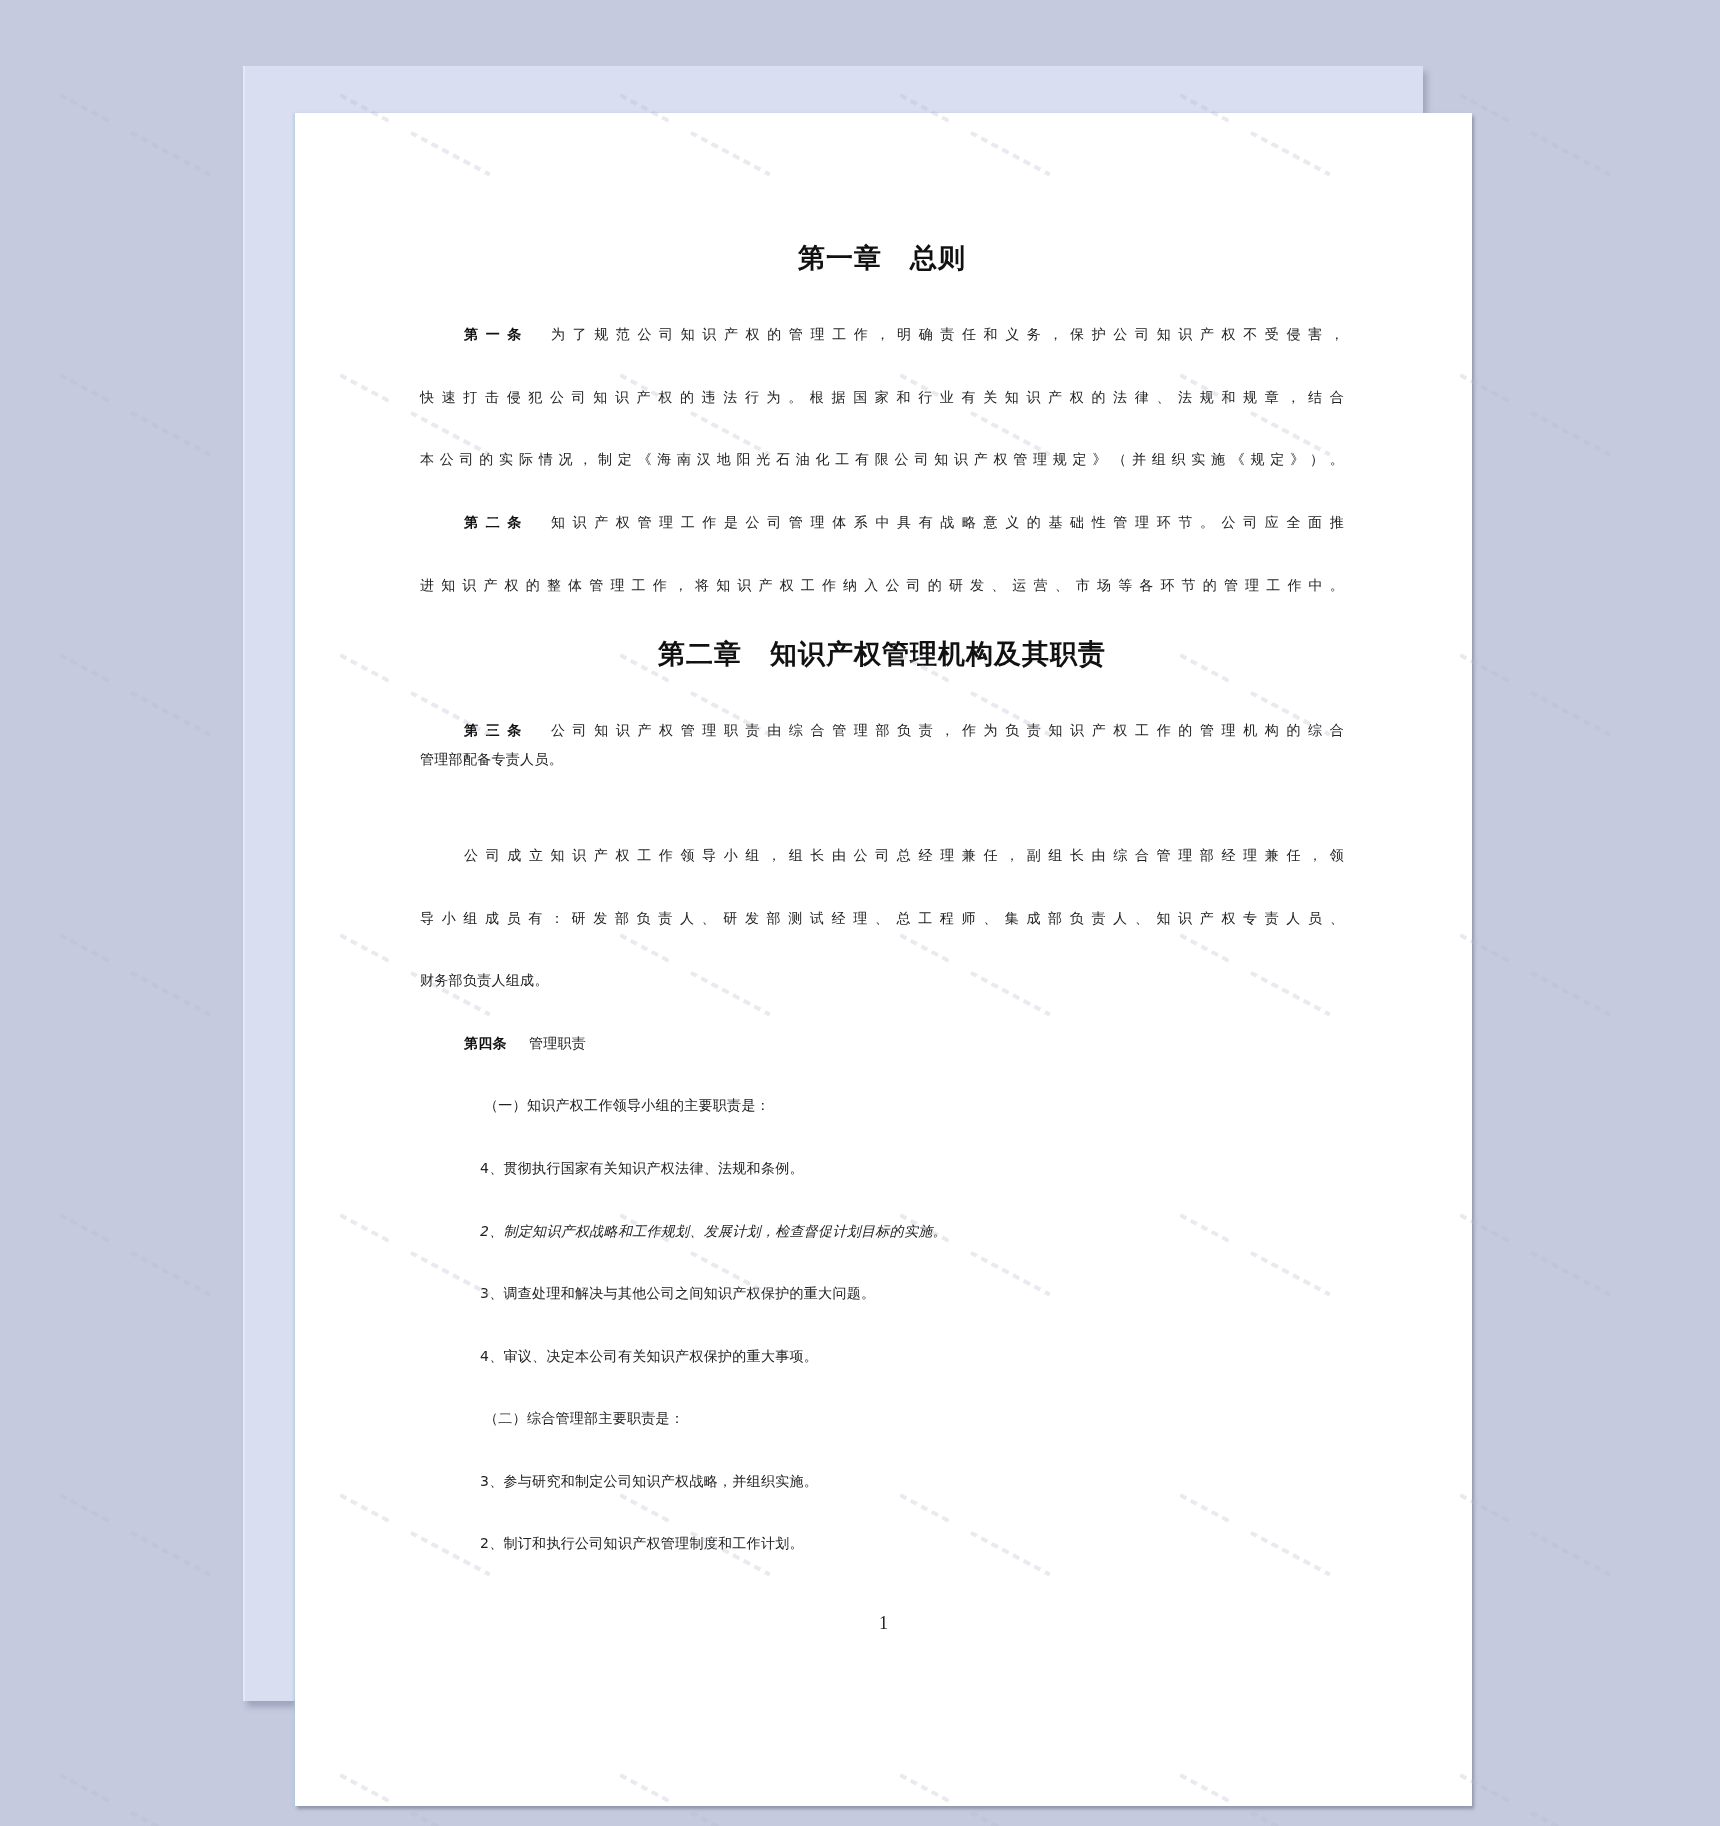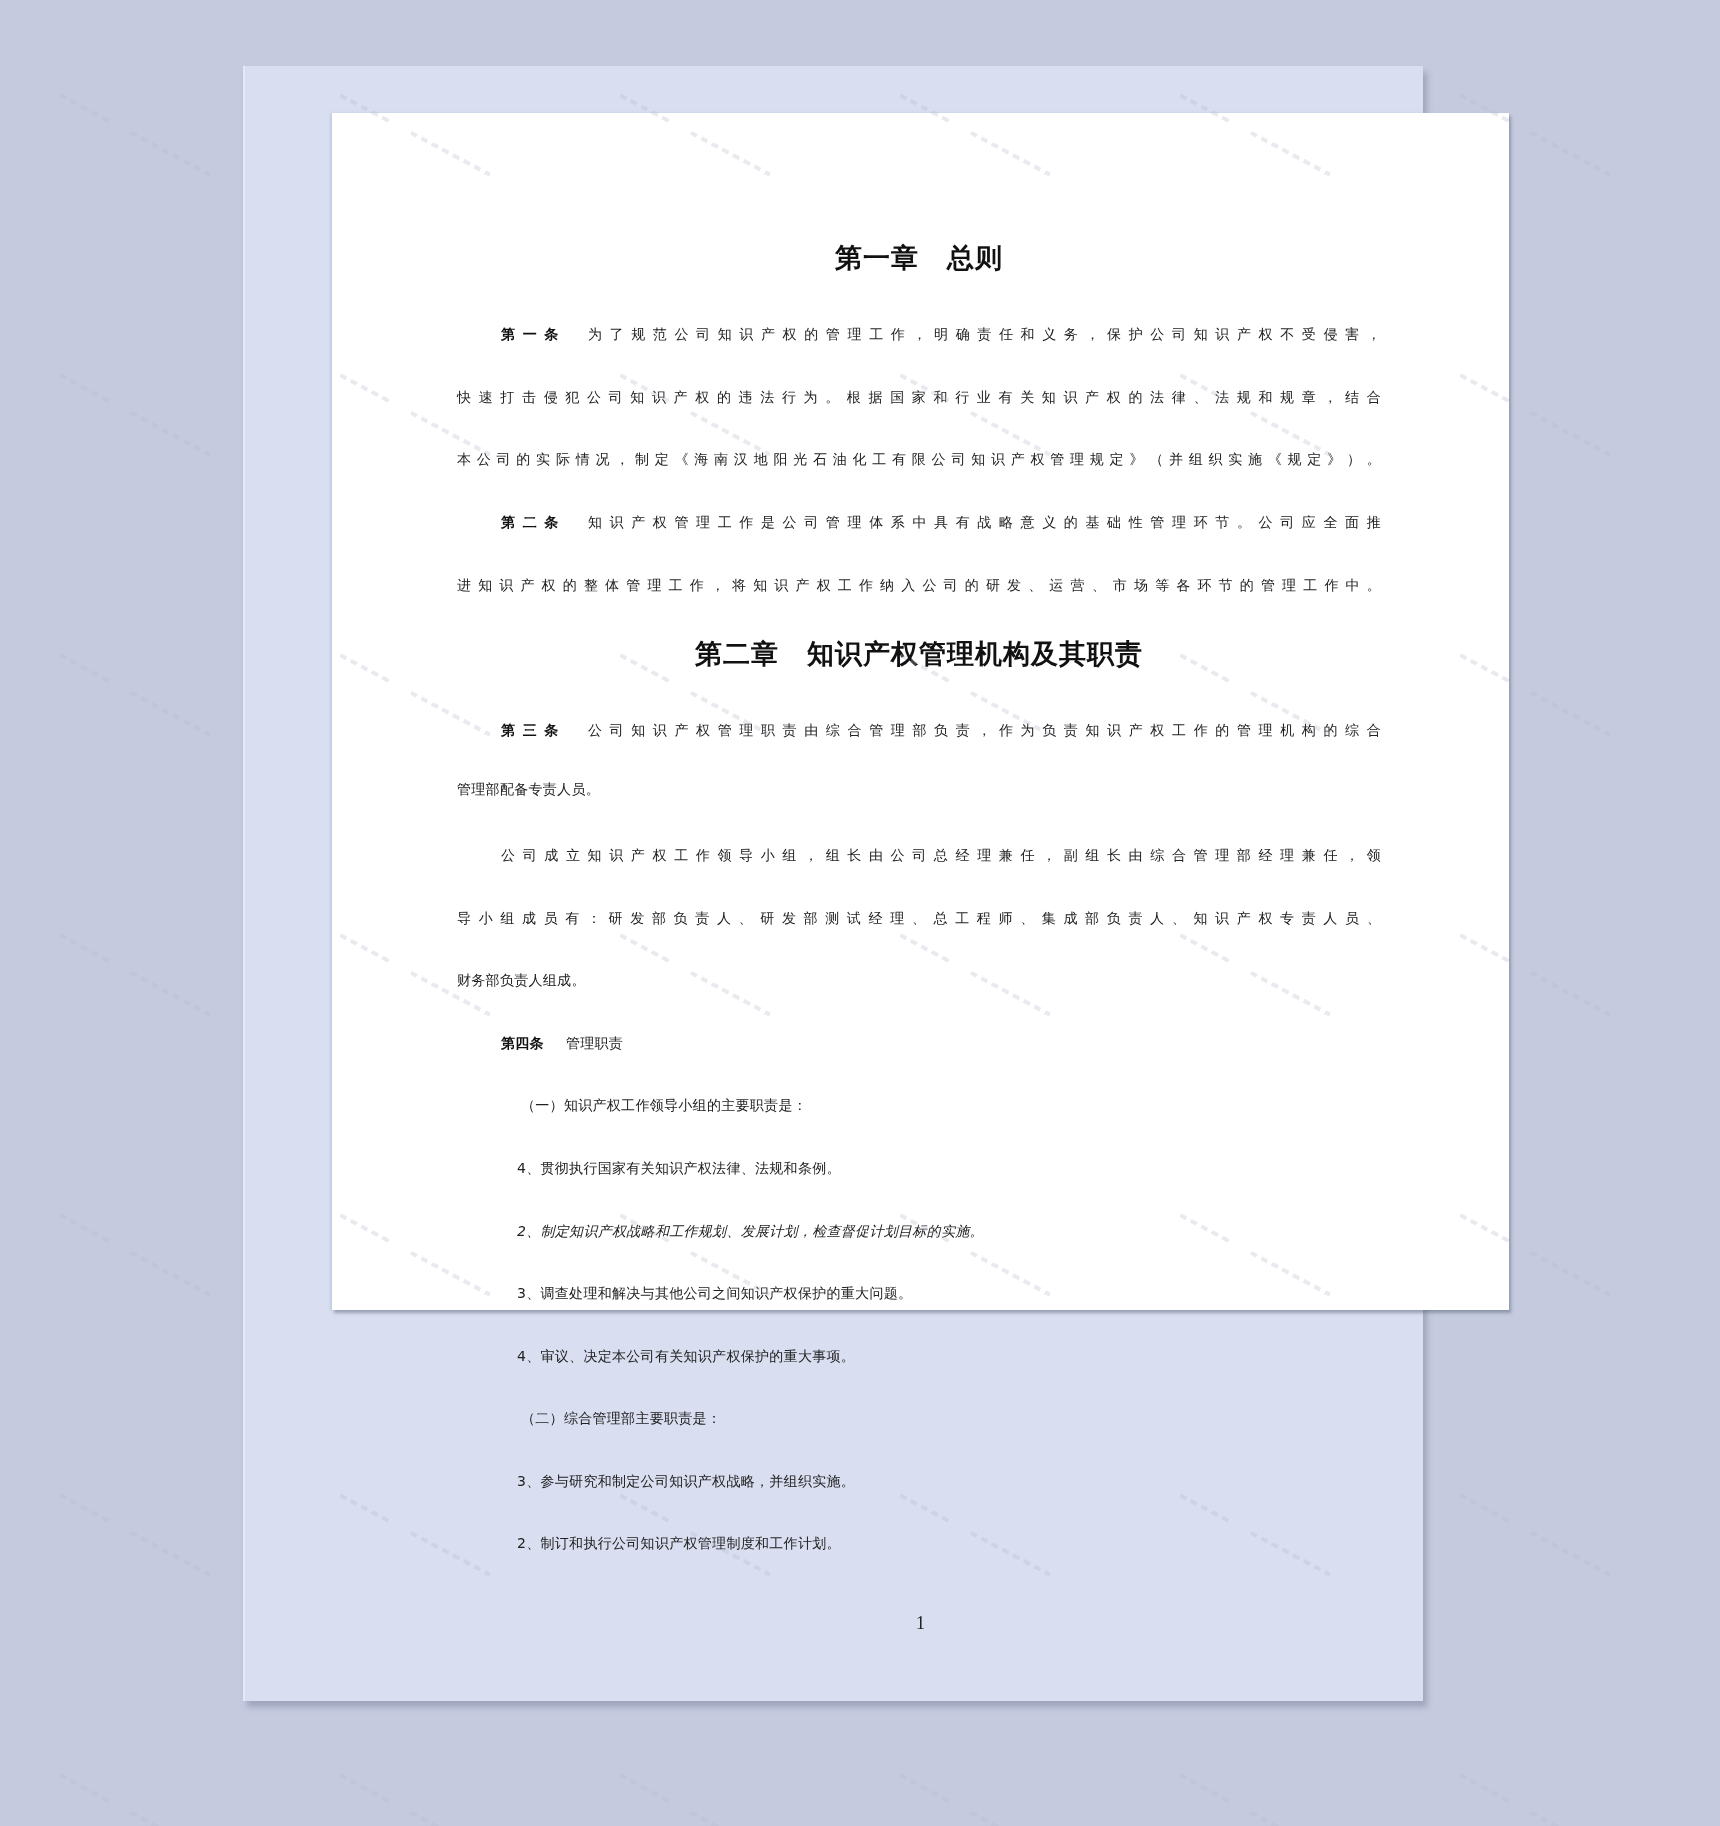--- a/index.html
+++ b/index.html
@@ -48,25 +48,24 @@
       background: #d9def0;
       box-shadow: 4px 6px 6px rgba(90, 96, 120, 0.35);
       border-left: 2px solid #e6e9f5;
       z-index: 1;
     }
     .front-page {
       position: absolute;
       left: 295px;
       top: 113px;
       width: 1177px;
-      height: 1197px;
+      height: 1693px;
       background: #ffffff;
       box-shadow: 2px 3px 3px rgba(80, 90, 110, 0.45), -2px 0 2px rgba(170, 200, 220, 0.5);
       z-index: 2;
-      margin-left: 37px;
     }
     .content {
       position: absolute;
       left: 125px;
       top: 0;
       width: 924px;
       color: #1e1e1e;
     }
     .chapter-title {
       position: absolute;
@@ -177,21 +176,21 @@
     <div class="line indent justify" style="top:395px;">
       <span class="art-label">第二条</span><span>知识产权管理工作是公司管理体系中具有战略意义的基础性管理环节。公司应全面推</span>
     </div>
     <div class="line justify" style="top:458px;">进知识产权的整体管理工作，将知识产权工作纳入公司的研发、运营、市场等各环节的管理工作中。</div>
 
     <div class="chapter-title" style="top:523px;">第二章　知识产权管理机构及其职责</div>
 
     <div class="line indent justify" style="top:603px;">
       <span class="art-label">第三条</span><span>公司知识产权管理职责由综合管理部负责，作为负责知识产权工作的管理机构的综合</span>
     </div>
-    <div class="line" style="top:662px;">管理部配备专责人员。</div>
+    <div class="line" style="top:632px;">管理部配备专责人员。</div>
 
     <div class="line indent justify" style="top:728px;">公司成立知识产权工作领导小组，组长由公司总经理兼任，副组长由综合管理部经理兼任，领</div>
     <div class="line justify" style="top:791px;">导小组成员有：研发部负责人、研发部测试经理、总工程师、集成部负责人、知识产权专责人员、</div>
     <div class="line" style="top:853px;">财务部负责人组成。</div>
 
     <div class="line indent" style="top:916px;">
       <span class="art-label">第四条</span><span>管理职责</span>
     </div>
 
     <div class="line sub-indent" style="top:978px;">（一）知识产权工作领导小组的主要职责是：</div>

